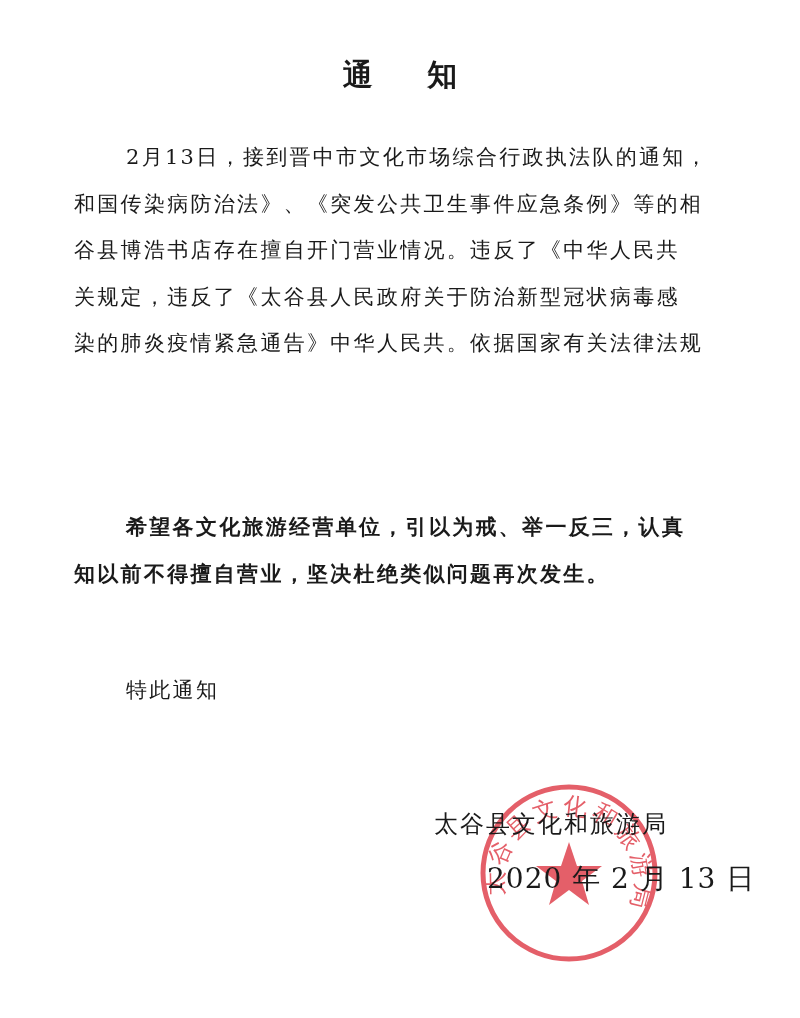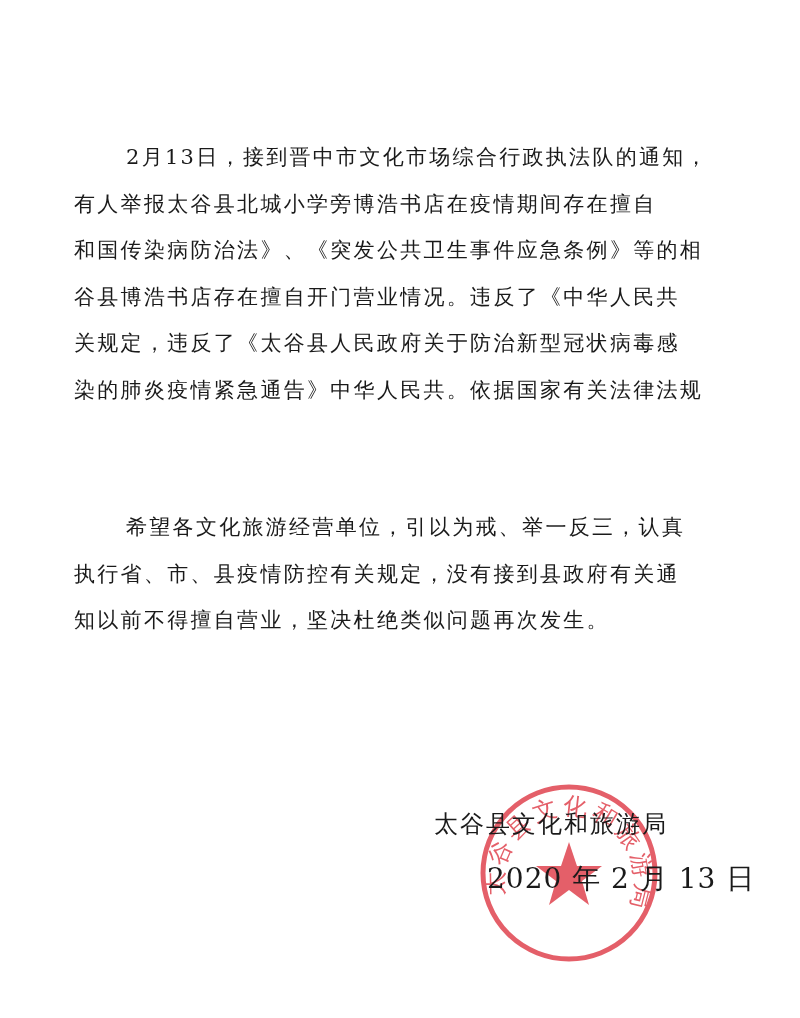--- a/index.html
+++ b/index.html
@@ -35,21 +35,21 @@
     .body-text {
       position: absolute;
       left: 74px;
       width: 660px;
       font-size: 21px;
       line-height: 46.5px;
       letter-spacing: 2.3px;
       text-align: justify;
     }
     .p1 { top: 134px; position: absolute; left: 74px; width: 662px; }
-    .p2 { top: 504px; position: absolute; left: 74px; width: 662px; }
+    .p2 { top: 504px; position: absolute; left: 74px; width: 662px; font-weight: bold; }
     .p3 { top: 667px; position: absolute; left: 74px; width: 662px; }
     .line {
       display: block;
       white-space: nowrap;
       height: 46.5px;
     }
     .indent { padding-left: 52px; }
     .signature {
       position: absolute;
       left: 434px;
@@ -75,36 +75,38 @@
       height: 186px;
       z-index: 2;
       opacity: 0.85;
     }
   </style>
 </head>
 <body>
 
 <div class="page">
 
+  <div class="title">通 知</div>
 
   <div class="body-text p1">
     <span class="line indent">2月13日，接到晋中市文化市场综合行政执法队的通知，</span>
-    <span class="line">有人举报太谷县北城小学旁博浩书店在疫情期间存在擅自</span>
     <span class="line">和国传染病防治法》、《突发公共卫生事件应急条例》等的相</span>
     <span class="line">谷县博浩书店存在擅自开门营业情况。违反了《中华人民共</span>
     <span class="line">关规定，违反了《太谷县人民政府关于防治新型冠状病毒感</span>
     <span class="line">染的肺炎疫情紧急通告》中华人民共。依据国家有关法律法规</span>
   </div>
 
   <div class="body-text p2">
     <span class="line indent">希望各文化旅游经营单位，引以为戒、举一反三，认真</span>
-    <span class="line">执行省、市、县疫情防控有关规定，没有接到县政府有关通</span>
     <span class="line">知以前不得擅自营业，坚决杜绝类似问题再次发生。</span>
   </div>
 
+  <div class="body-text p3">
+    <span class="line indent">特此通知</span>
+  </div>
 
   <svg class="stamp" viewBox="0 0 186 186" xmlns="http://www.w3.org/2000/svg">
     <defs>
       <path id="sealArc" d="M 30,120 A 66,66 0 1,1 156,120" fill="none"></path>
     </defs>
     <circle cx="93" cy="93" r="86" fill="none" stroke="#e0444f" stroke-width="5"></circle>
     <text font-family="DejaVu Sans, sans-serif" font-size="24" fill="#e0444f" letter-spacing="4">
       <textPath href="#sealArc" startOffset="2%">太谷县文化和旅游局</textPath>
     </text>
     <polygon fill="#e0444f" points="93,62 101,86 126,86 106,101 113,125 93,110 73,125 80,101 60,86 85,86"></polygon>

